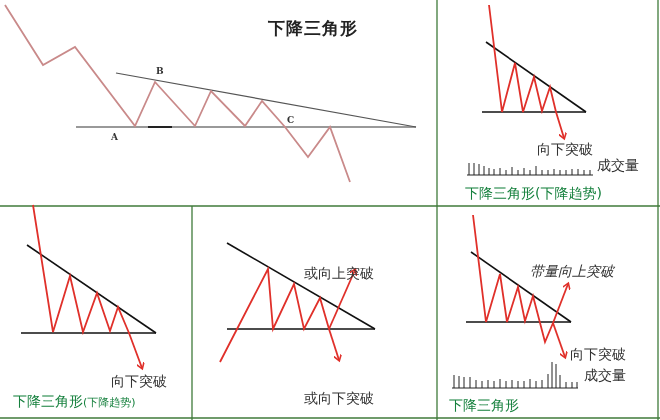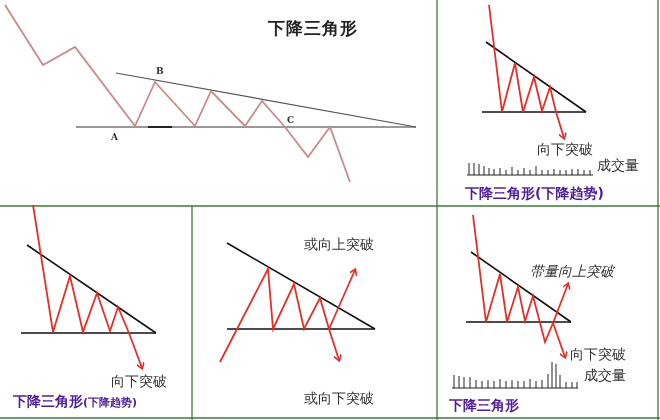--- a/index.html
+++ b/index.html
@@ -1,21 +1,21 @@
 <!DOCTYPE html>
 <html><head>
 <meta charset="utf-8">
 <style>
   html, body { margin: 0; padding: 0; background: #ffffff; }
   body { width: 660px; height: 420px; overflow: hidden; position: relative;
          font-family: "DejaVu Sans", "Liberation Sans", sans-serif; }
   .canvas { position: absolute; left: 0; top: 0; width: 660px; height: 356px; }
   .label { position: absolute; color: #222; white-space: nowrap; line-height: 1; }
   .title-main { font-size: 17px; font-weight: bold; color: #222; letter-spacing: 1px; }
-  .caption { font-size: 14px; color: #4c1d95; font-weight: bold; }
+  .caption { font-size: 14px; color: #15803d; }
   .caption-sm { font-size: 11px; }
   .ann { font-size: 14px; color: #333; }
   .pt { font-size: 9px; font-weight: bold; font-family: "DejaVu Serif", "Liberation Serif", serif; color: #333; }
   svg { position: absolute; left: 0; top: 0; }
 </style>
 </head>
 <body>
 
 <div class="canvas">
 
@@ -122,21 +122,21 @@
   <div class="label ann" style="left:597px; top:158px;">成交量</div>
   <div class="label caption" style="left:465px; top:186px;">
     <span>下降三角形</span><span>(下降趋势)</span>
   </div>
 
   <div class="label ann" style="left:111px; top:374px;">向下突破</div>
   <div class="label caption" style="left:13px; top:394px;">
     <span>下降三角形</span><span class="caption-sm">(下降趋势)</span>
   </div>
 
-  <div class="label ann" style="left:304px; top:238px;font-family:Liberation Serif, serif;">或向上突破</div>
+  <div class="label ann" style="left:304px; top:266px;">或向上突破</div>
   <div class="label ann" style="left:304px; top:367px;margin-top:24px;">或向下突破</div>
 
   <div class="label ann" style="left:530px; top:264px;font-style:italic;">带量向上突破</div>
   <div class="label ann" style="left:570px; top:347px;">向下突破</div>
   <div class="label ann" style="left:584px; top:368px;">成交量</div>
   <div class="label caption" style="left:449px; top:398px;">下降三角形</div>
 
 </div>
 
 </body></html>

